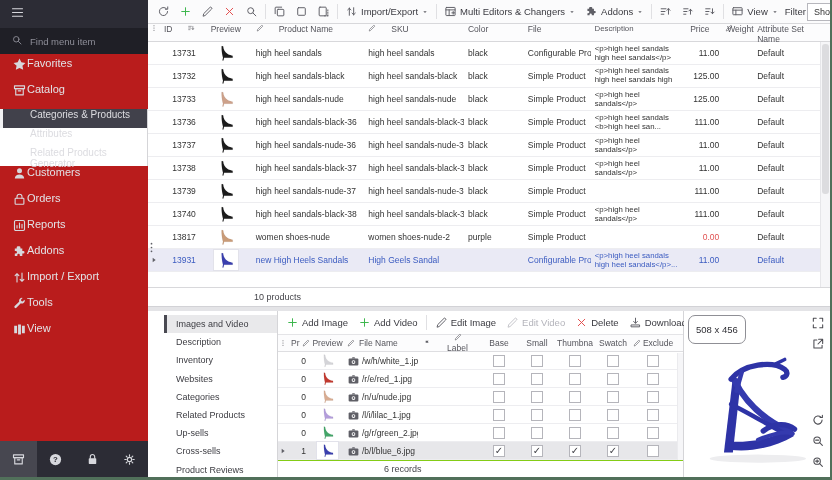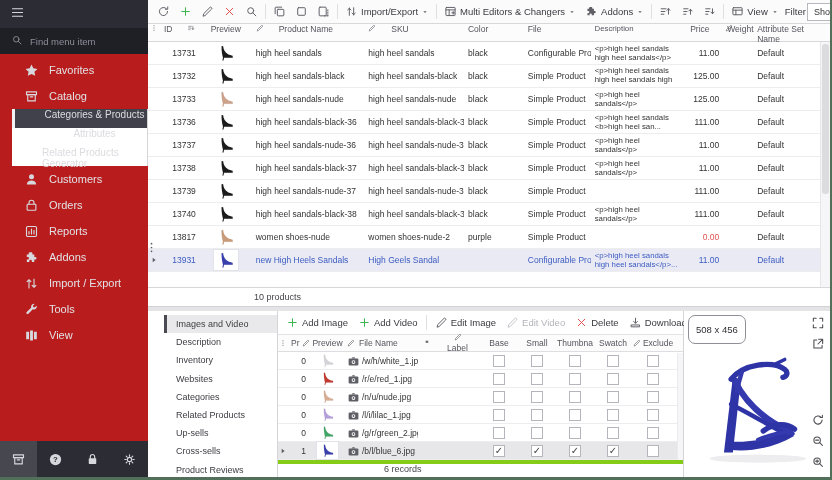--- a/index.html
+++ b/index.html
@@ -15,21 +15,21 @@
   
   .sidebar{position:absolute;left:0;top:0;bottom:0;width:148px;background:#b91c1c;color:#e2e2e6;}
   .sidebar svg.ic{stroke:#d7d8dd;width:15px;height:15px;}
   .sidebar svg.ic .f{fill:#d7d8dd;stroke:none;}
   .sidebar svg.ic .knock{fill:#26262e;stroke:none;}
   .sb-header{height:28px;background:#2c2c35;display:flex;align-items:center;padding-left:10px;}
   .sb-search{height:26px;background:#1f1f26;display:flex;align-items:center;gap:7px;padding-left:11px;
              font-size:9.5px;color:#8e8e98;}
   .sb-search svg.ic{width:12px;height:12px;stroke:#8e8e98;}
   .sb-nav{padding-top:3px;}
-  .sb-item{display:flex;align-items:center;gap:10px;height:26px;padding-left:12px;font-size:11px;cursor:default;margin-left:12px;}
+  .sb-item{display:flex;height:26px;padding-left:12px;font-size:11px;cursor:default;}
   .sb-item.sub{height:19px;padding-left:30px;font-size:10px;color:#dcdce0;}
   .sb-item.active{background:#41414b;box-shadow:inset 3px 0 0 #f2f2f4;}
   .sb-footer{position:absolute;left:0;right:0;bottom:0;height:36px;background:#2c2c35;display:flex;align-items:center;}
   .sb-fcell{flex:1;height:36px;display:flex;align-items:center;justify-content:center;}
   .sb-fcell.active{background:#474750;}
   
   .main{position:absolute;left:148px;top:0;right:0;bottom:0;display:flex;flex-direction:column;background:#e4e4e7;}
   .toolbar{height:24px;background:#fbfbfc;border-bottom:1px solid #d8d8db;display:flex;align-items:center;
            gap:1px;padding:0 5px;font-size:9.5px;color:#3a3a40;white-space:nowrap;}
   .tbtn{display:flex;align-items:center;gap:3px;padding:3px 4px;border-radius:2px;}
@@ -85,21 +85,21 @@
   .s-prev{width:35px;display:flex;justify-content:center;}
   .s-file{width:73px;display:flex;align-items:center;gap:4px;overflow:hidden;white-space:nowrap;padding-left:2px;}
   .s-flag{width:17px;display:flex;justify-content:center;}
   .s-label{width:45px;flex-direction:column;}
   .s-chk{width:38px;display:flex;justify-content:center;}
   .s-excl{width:42px;display:flex;justify-content:center;}
   .sshoe{width:15px;height:15px;}
   .cam{width:11px;height:11px;}
   .cb{width:12px;height:12px;border:1px solid #b5b5bb;background:#fff;font-size:10px;line-height:10px;
       text-align:center;color:#3f3f45;}
-  .sstatus{height:17px;border-top:4px solid #84cc16;display:flex;font-size:9px;color:#44444a;padding-left:106px;}
+  .sstatus{height:17px;border-top:1px solid #84cc16;display:flex;align-items:center;font-size:9px;color:#44444a;padding-left:106px;}
   .subscroll{position:absolute;right:0;top:42px;bottom:17px;width:6px;background:#f6f6f8;border-left:1px solid #ebebee;}
   
   .preview{width:146px;background:#fff;position:relative;}
   .size-badge{position:absolute;left:4px;top:4px;border:1px solid #8f8f95;border-radius:7px;background:#fff;
               padding:8px 7px;font-size:9.5px;color:#2f2f35;z-index:3;}
   .pv-ic{position:absolute;display:flex;flex-direction:column;gap:7px;right:5px;z-index:3;}
   .pv-ic svg.ic{width:14px;height:14px;stroke:#4c4c52;}
   .bigshoe{position:absolute;left:6px;top:12px;width:134px;height:148px;}
 </style>
 </head>

